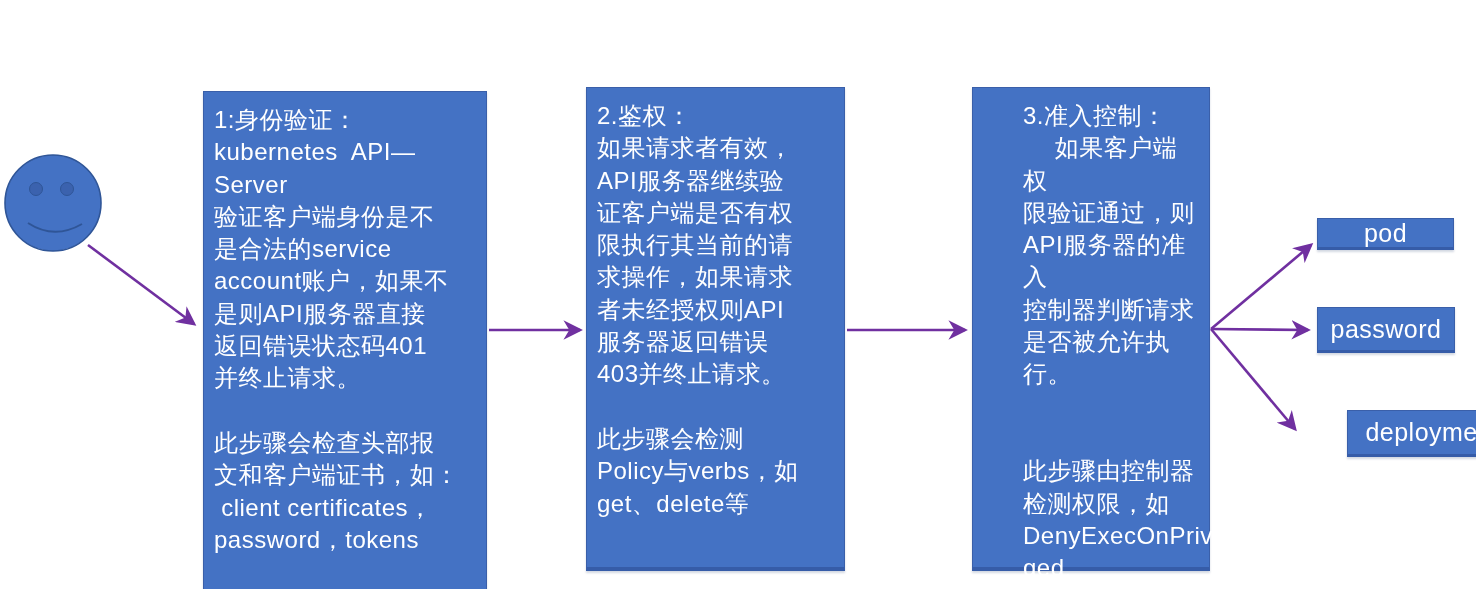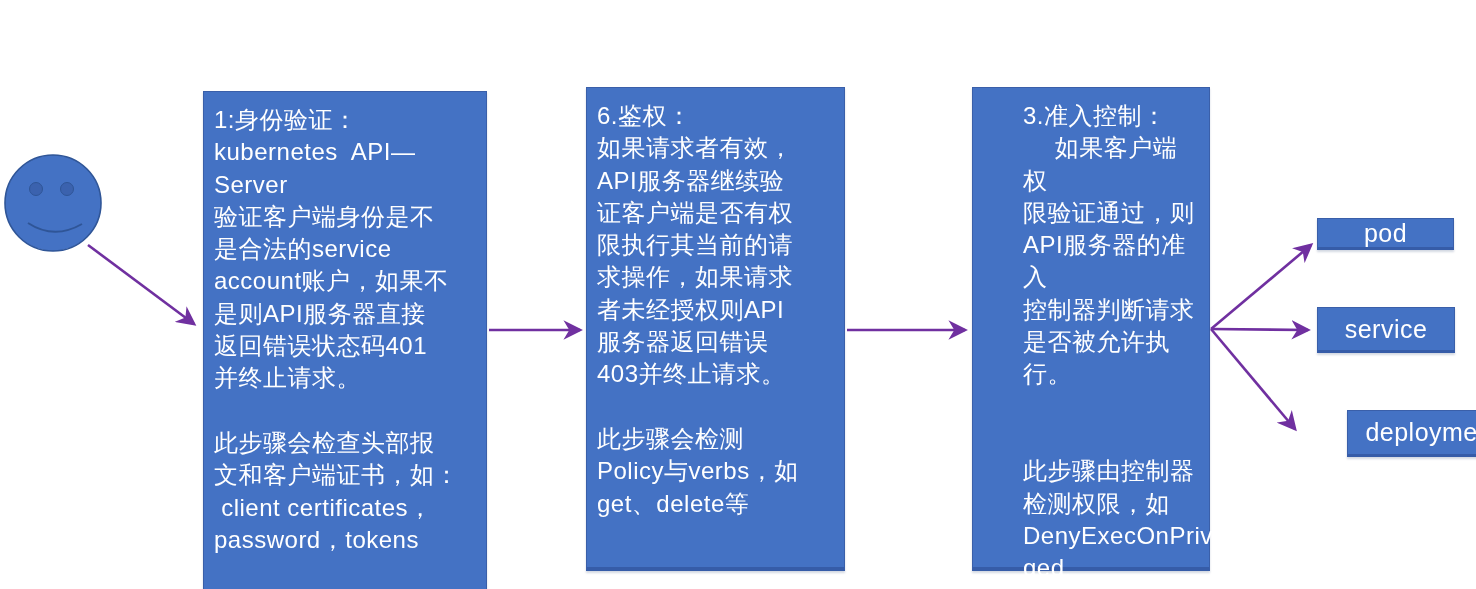--- a/index.html
+++ b/index.html
@@ -86,21 +86,21 @@
 返回错误状态码401
 并终止请求。
 
 此步骤会检查头部报
 文和客户端证书，如：
  client certificates，
 password，tokens</div>
   </div>
 
   <div class="step-box box-authz">
-    <div class="step-text">6.鉴权：
+    <div class="step-text">2.鉴权：
 如果请求者有效，
 API服务器继续验
 证客户端是否有权
 限执行其当前的请
 求操作，如果请求
 者未经授权则API
 服务器返回错误
 403并终止请求。
 
 此步骤会检测
@@ -121,19 +121,19 @@
 检测权限，如
 DenyExecOnPrivile
 ged、LimitRanger
 等。</div>
   </div>
 
   <div class="resource-box box-pod">
     <span>pod</span>
   </div>
   <div class="resource-box box-service">
-    <span>service</span>
+    <span>password</span>
   </div>
   <div class="resource-box box-deployment">
     <span>deployment</span>
   </div>
 
 </div>
 
 </body></html>

